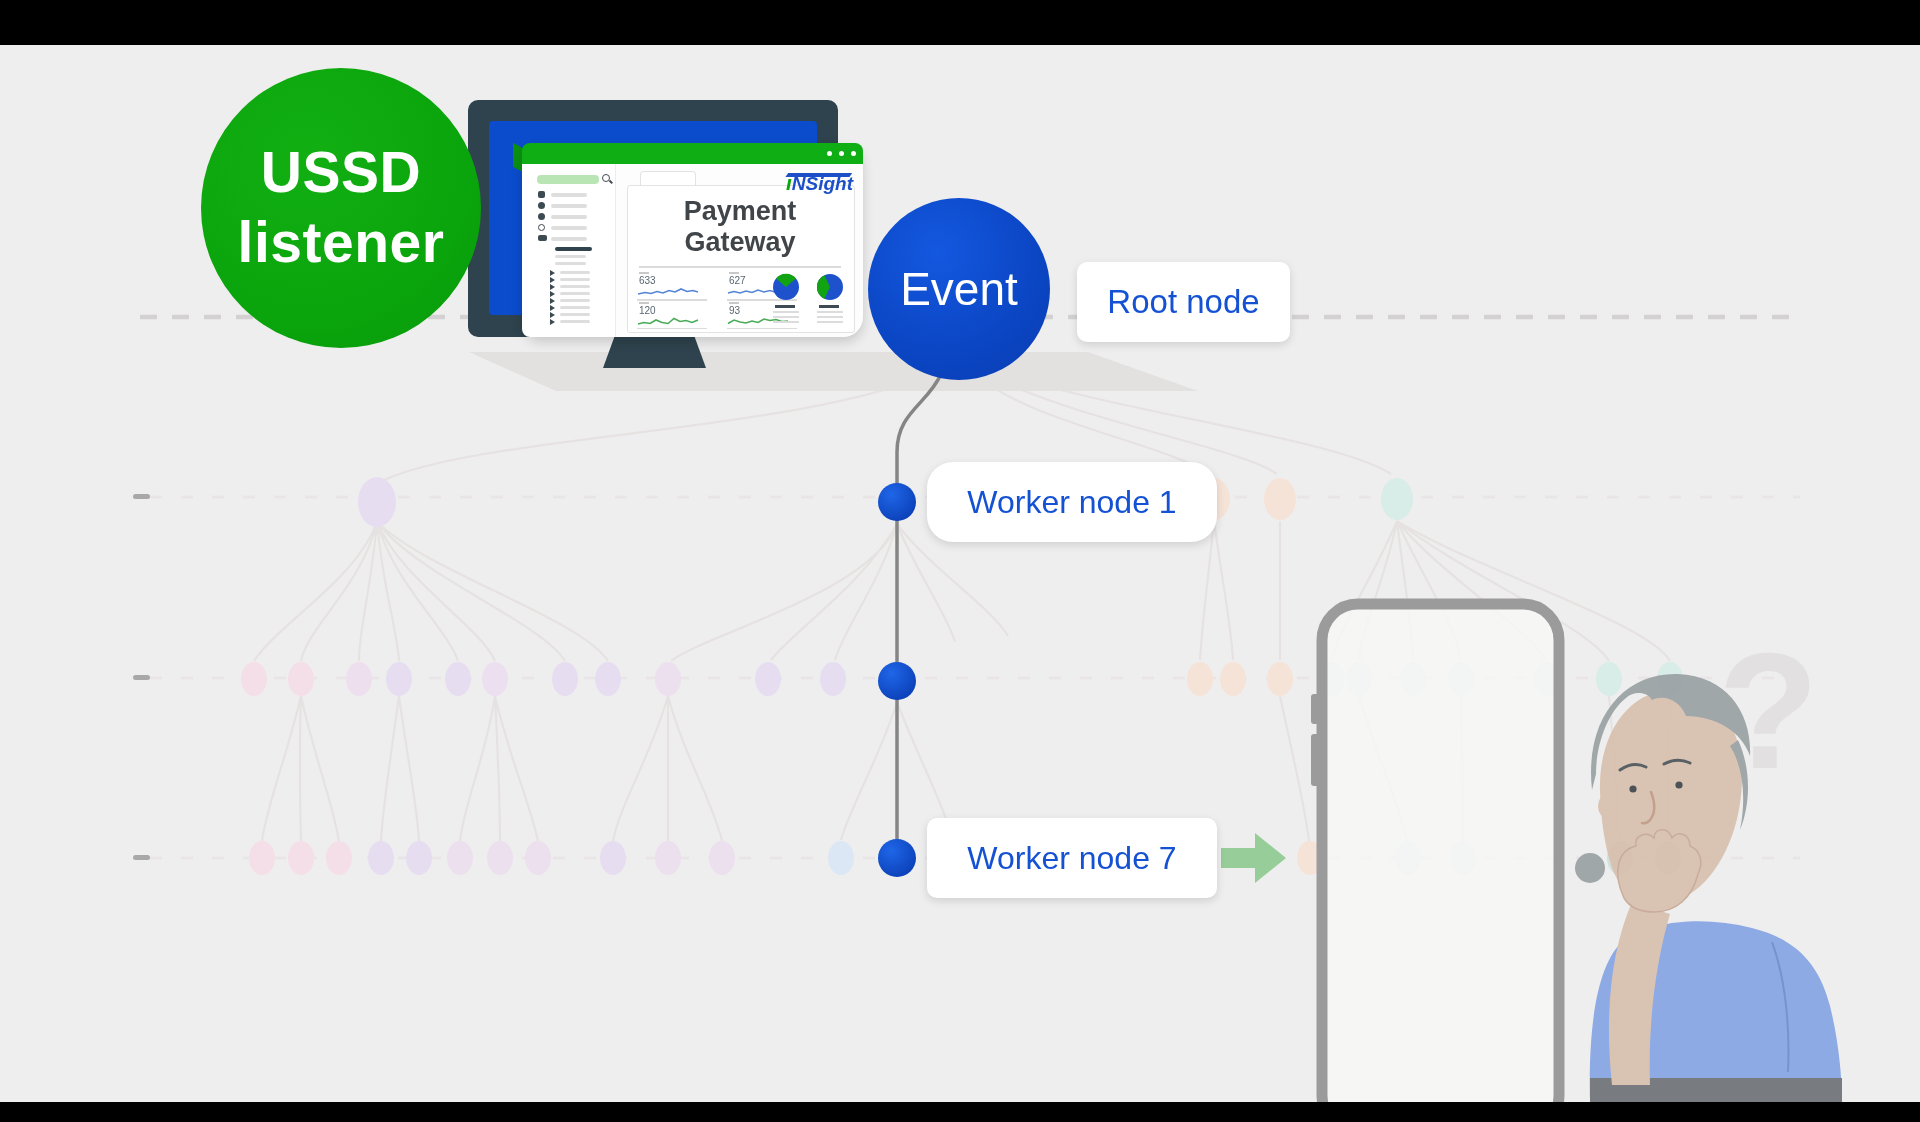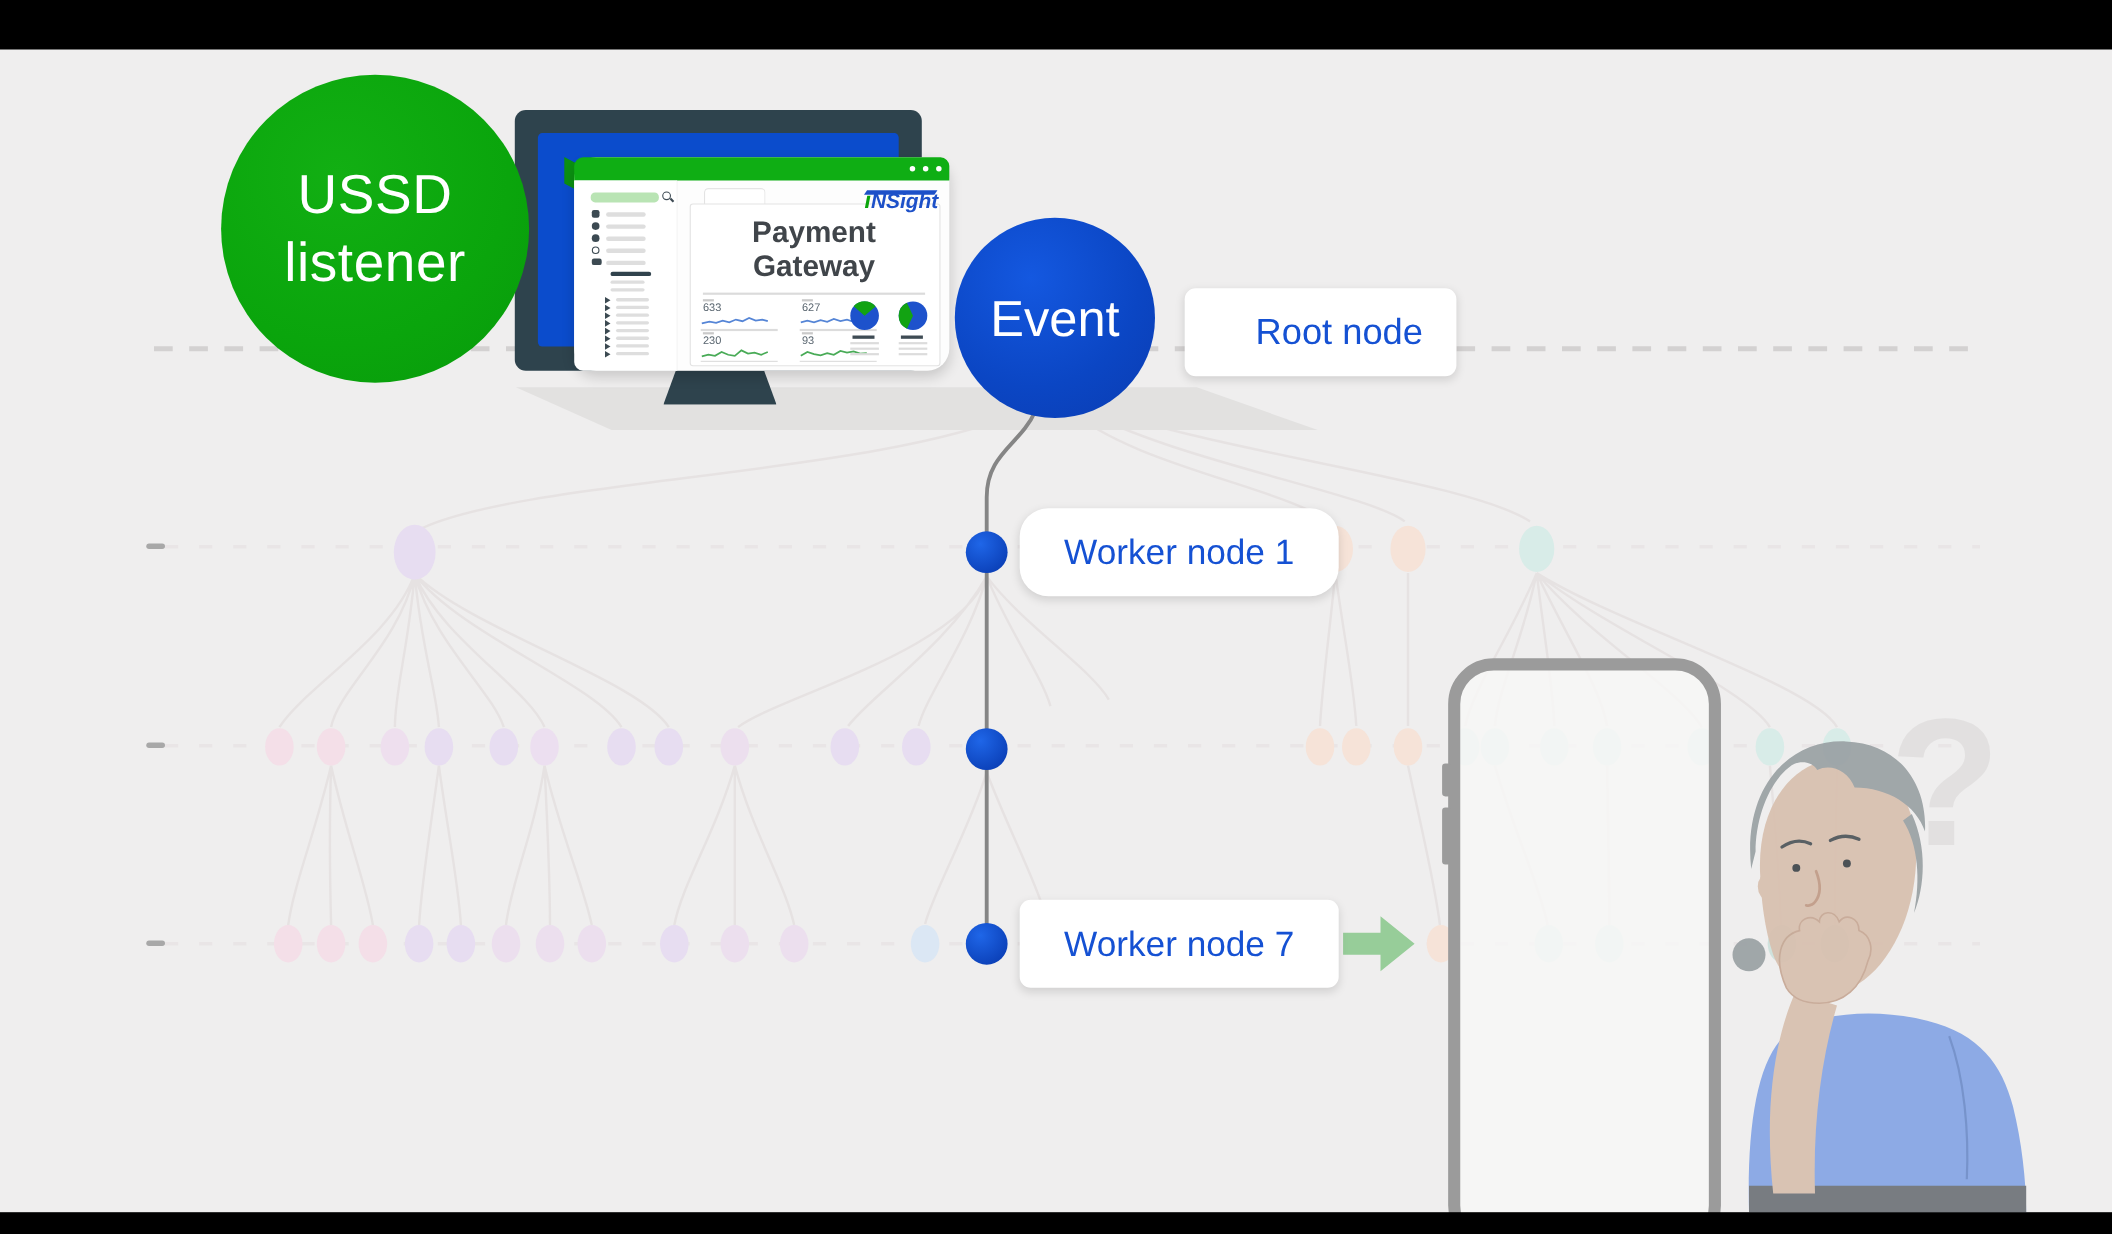--- a/index.html
+++ b/index.html
@@ -11,21 +11,21 @@
   #bar-bottom{top:1102px;height:20px;}
 
   svg.layer{position:absolute;left:0;top:0;width:1920px;height:1122px;}
   #bg-layer{z-index:1;}
   #fg-layer{z-index:20;}
 
   
   #ussd{left:201px;top:68px;width:280px;height:280px;border-radius:50%;
         background:radial-gradient(circle at 38% 32%, #12af13 0%, #0aa50c 60%, #089a0b 100%);
         color:#fff;display:flex;flex-direction:column;align-items:center;justify-content:center;
-        font-size:50px;font-weight:400;line-height:1.22;text-align:center;z-index:6;letter-spacing:.5px;}
+        font-size:57px;font-weight:700;line-height:1.22;text-align:center;z-index:6;letter-spacing:.5px;}
 
   
   #monitor{left:468px;top:100px;width:370px;height:237px;background:#2e434d;border-radius:10px;z-index:2;}
   #screen{position:absolute;left:21px;top:21px;right:21px;bottom:22px;background:#0b4ccc;border-radius:4px;}
   #stand{left:603px;top:337px;width:103px;height:31px;background:#2e434d;
          clip-path:polygon(11% 0,89% 0,100% 100%,0 100%);z-index:2;}
 
   
   #browser{left:522px;top:143px;width:341px;height:194px;background:#fdfdfd;border-radius:20px;
            box-shadow:0 5px 12px rgba(0,0,0,.16);z-index:3;}
@@ -62,21 +62,21 @@
   .m-under{position:absolute;width:70px;height:1.5px;background:#dcdcdc;}
   .legend-dark{position:absolute;width:20px;height:2.5px;background:#3e4b54;}
   .legend-gray{position:absolute;width:26px;height:1.5px;background:#dcdcdc;}
 
   
   #event-circle{left:868px;top:198px;width:182px;height:182px;border-radius:50%;
         background:radial-gradient(circle at 38% 30%, #1458e0 0%, #0b46c4 58%, #0a3cb2 100%);
         color:#fff;display:flex;align-items:center;justify-content:center;font-size:46px;font-weight:300;z-index:6;}
   .node-label{position:absolute;background:#fff;border-radius:10px;box-shadow:0 3px 9px rgba(0,0,0,.13);
         display:flex;align-items:center;justify-content:center;color:#1551d3;z-index:7;}
-  #root-label{left:1077px;top:262px;width:213px;height:80px;font-size:33px;padding-left:34px;}
+  #root-label{left:1077px;top:262px;width:213px;height:80px;font-size:33px;}
   .worker-label{left:927px;width:290px;height:80px;font-size:32px;}
 </style>
 </head>
 <body>
 
 <div id="stage">
 
   <svg id="bg-layer" class="layer" viewBox="0 0 1920 1122">
     <defs>
       <radialGradient id="dotGrad" cx="35%" cy="30%" r="80%">
@@ -240,21 +240,21 @@
     <div class="m-under" style="left:115px;top:156px;"></div>
 
     <div class="m-tick" style="left:207px;top:129px;"></div>
     <div class="m-num" style="left:207px;top:132px;">627</div>
     <svg style="position:absolute;left:205px;top:143px;" width="62" height="12" viewBox="0 0 62 12">
       <polyline fill="none" stroke="#5585d6" stroke-width="1.6" points="1,7 7,5.5 13,7 19,5 25,6.5 31,4 37,6 43,4.5 49,6.5 55,4 61,5.5"></polyline>
       </svg>
     <div class="m-under" style="left:205px;top:156px;"></div>
 
     <div class="m-tick" style="left:117px;top:159px;"></div>
-    <div class="m-num" style="left:117px;top:162px;">230</div>
+    <div class="m-num" style="left:117px;top:162px;">120</div>
     <svg style="position:absolute;left:115px;top:172px;" width="62" height="12" viewBox="0 0 62 12">
       <polyline fill="none" stroke="#49ab57" stroke-width="1.6" points="1,9 7,7.5 13,8.5 19,5 25,7.5 31,8.5 37,3.5 43,6.5 49,5.5 55,7.5 61,5"></polyline>
       </svg>
     <div class="m-under" style="left:115px;top:184.5px;"></div>
 
     <div class="m-tick" style="left:207px;top:159px;"></div>
     <div class="m-num" style="left:207px;top:162px;">93</div>
     <svg style="position:absolute;left:205px;top:172px;" width="62" height="12" viewBox="0 0 62 12">
       <polyline fill="none" stroke="#49ab57" stroke-width="1.6" points="1,8.5 7,5 13,7 19,8 25,6 31,7.5 37,4 43,5.5 49,4.5 55,6.5 61,6"></polyline>
       </svg>

